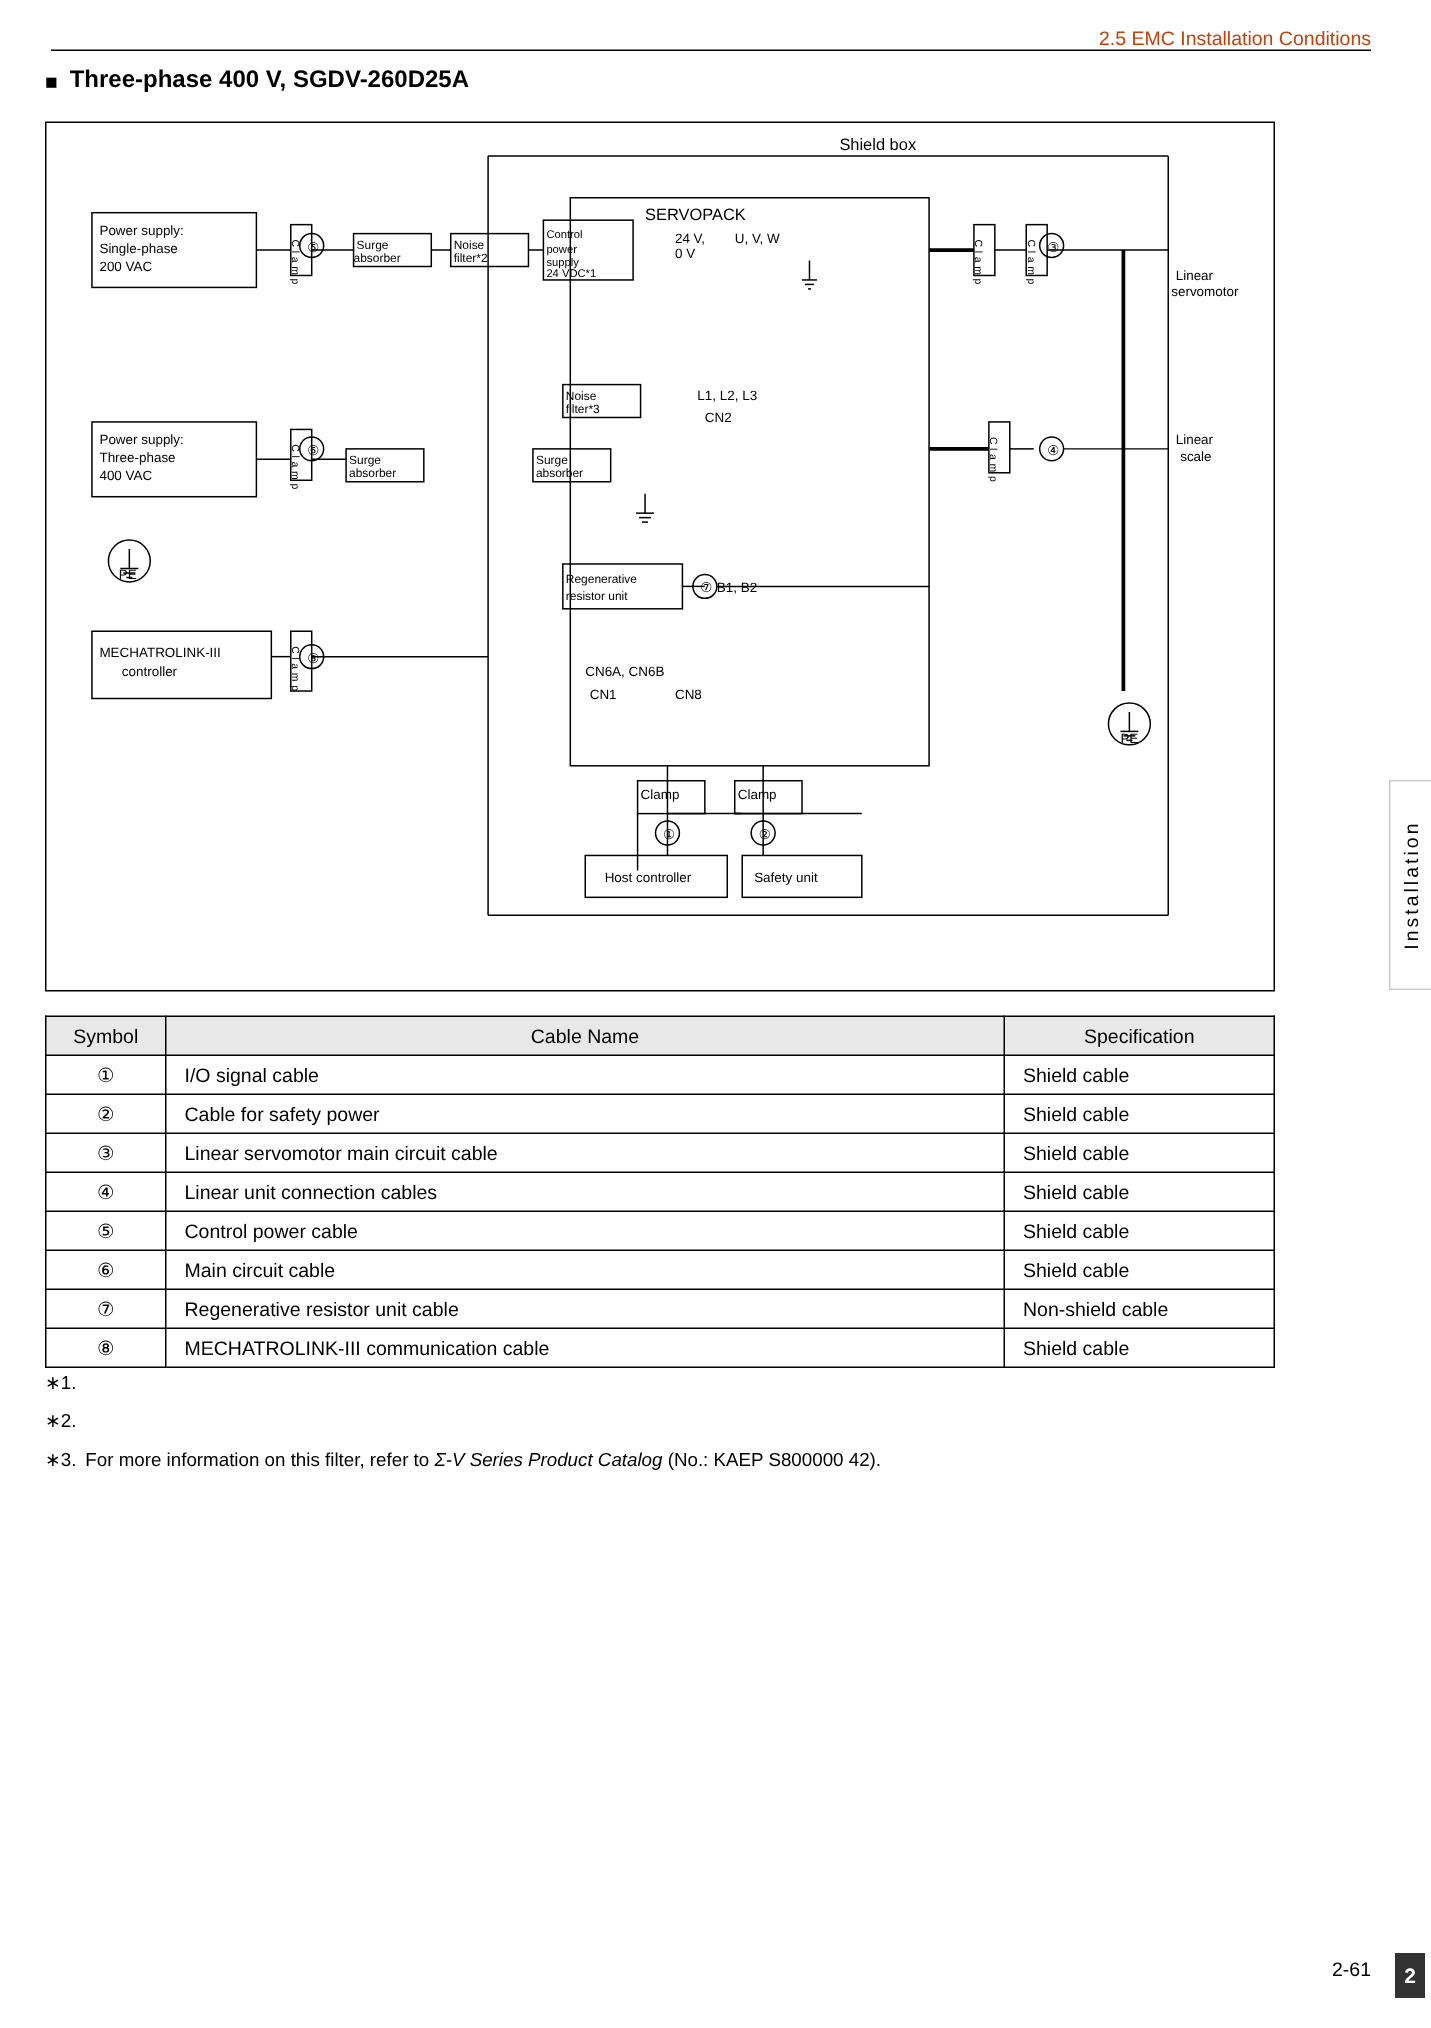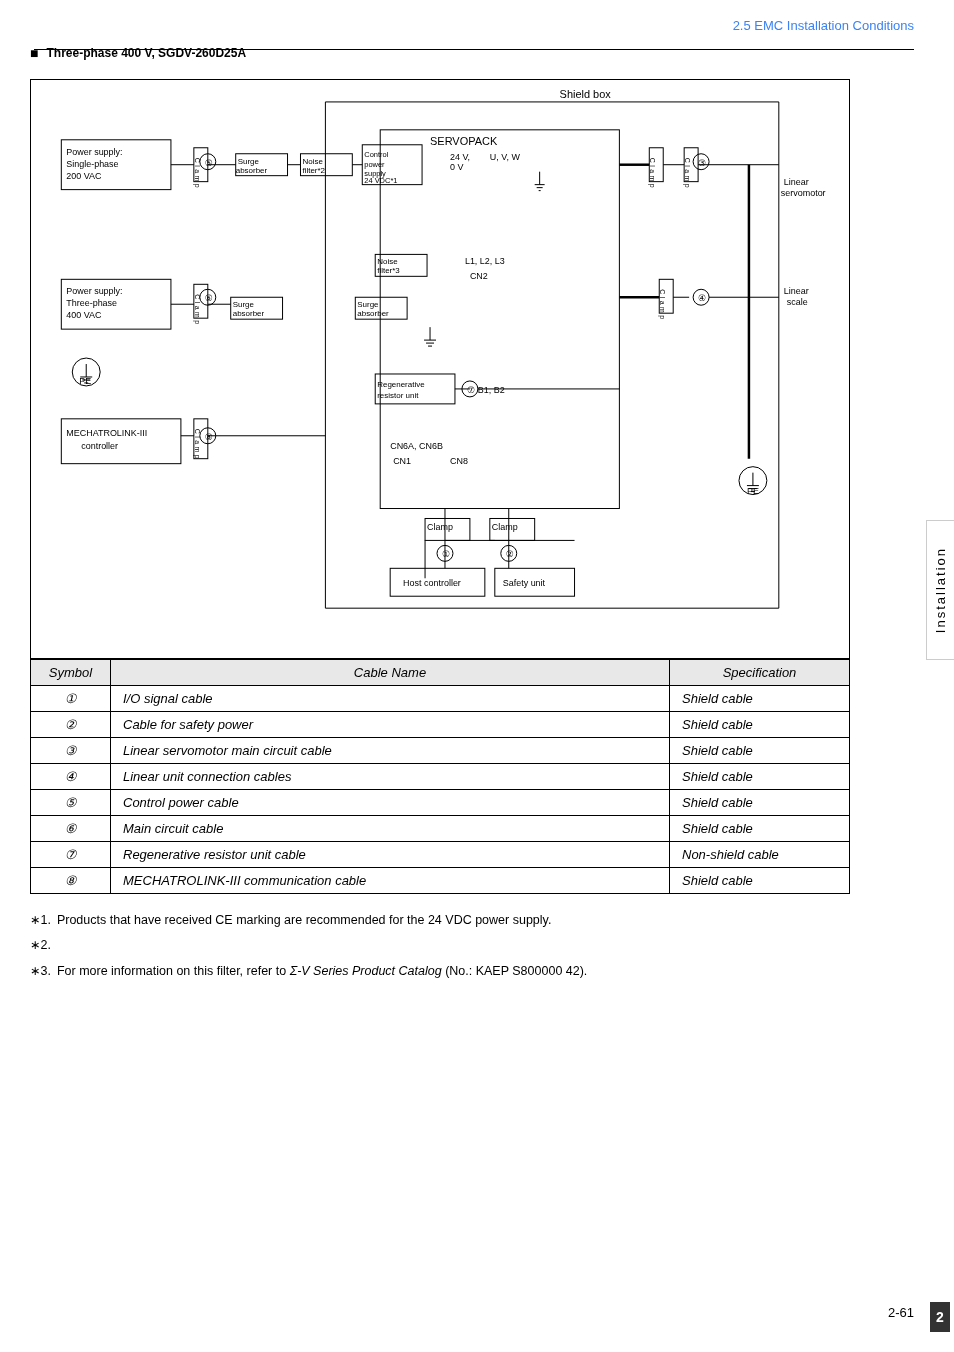--- a/index.html
+++ b/index.html
@@ -46,63 +46,62 @@
       font-size: 14px;
       font-weight: bold;
     }
 
     
     .page-header {
       position: absolute;
       top: 18px;
       right: 40px;
       font-size: 13px;
-      color: #3b82f6;
+      color: #c2410c;
       border-bottom: 1px solid #000;
       width: 880px;
-      padding-bottom: 16px;
+      padding-bottom: 0;
       text-align: right;
     }
 
     
     .main-content {
       position: absolute;
       top: 45px;
       left: 30px;
       right: 40px;
     }
 
     
     .section-title {
-      font-size: 12px;
+      font-size: 16px;
       font-weight: bold;
       margin-bottom: 18px;
       display: flex;
       align-items: center;
       gap: 8px;
     }
     .section-title::before {
       content: '■';
       font-size: 14px;
     }
 
     
     .diagram-container {
       border: 1px solid #000;
       position: relative;
       width: 820px;
       height: 580px;
+      margin-bottom: 16px;
     }
 
     
     .cable-table {
       width: 820px;
       border-collapse: collapse;
-      margin-bottom: 16px;
-      font-style: italic;
     }
     .cable-table th, .cable-table td {
       border: 1px solid #000;
       padding: 5px 12px;
       font-size: 13px;
     }
     .cable-table th {
       background: #e8e8e8;
       text-align: center;
       font-weight: normal;
@@ -407,21 +406,20 @@
           <td>⑧</td>
           <td>MECHATROLINK-III communication cable</td>
           <td>Shield cable</td>
         </tr>
       </tbody>
   </table>
 
   <div class="notes">
     <div class="note-item">
       <span class="note-star">∗1.</span>
-      <span>Products that have received CE marking are recommended for the 24 VDC power supply.</span>
     </div>
     <div class="note-item">
       <span class="note-star">∗2.</span>
     </div>
     <div class="note-item">
       <span class="note-star">∗3.</span>
       <span>For more information on this filter, refer to <em>Σ-V Series Product Catalog</em> (No.: KAEP S800000 42).</span>
     </div>
   </div>
 

